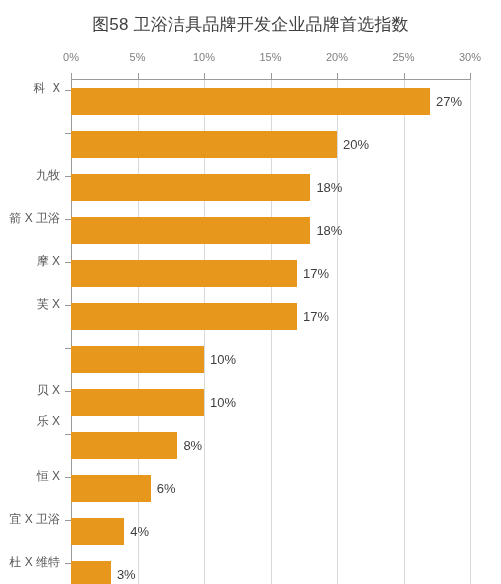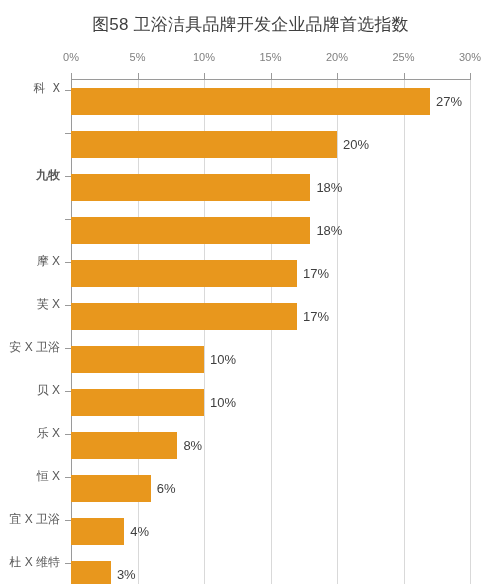--- a/index.html
+++ b/index.html
@@ -165,32 +165,32 @@
       <div class="axis-tick-label" style="left: 270.5px;">15%</div>
       <div class="axis-tick-label" style="left: 337px;">20%</div>
       <div class="axis-tick-label" style="left: 403.5px;">25%</div>
       <div class="axis-tick-label" style="left: 470px;">30%</div>
     </div>
 
   <div class="cat-labels" id="cat-labels">
       <div class="cat-label" style="top: 0px; font-family: Liberation Mono, monospace;">科 X</div>
       <div class="cat-tick" style="top: 21.5px;"></div>
       <div class="cat-tick" style="top: 64.5px;"></div>
-      <div class="cat-label" style="top: 86px; font-weight: bold;">九牧</div>
+      <div class="cat-label" style="top: 86px;">九牧</div>
       <div class="cat-tick" style="top: 107.5px;"></div>
+      <div class="cat-label" style="top: 129px;">箭 X 卫浴</div>
       <div class="cat-tick" style="top: 150.5px;"></div>
       <div class="cat-label" style="top: 172px;">摩 X</div>
       <div class="cat-tick" style="top: 193.5px;"></div>
       <div class="cat-label" style="top: 215px;">芙 X</div>
       <div class="cat-tick" style="top: 236.5px;"></div>
-      <div class="cat-label" style="top: 258px;">安 X 卫浴</div>
       <div class="cat-tick" style="top: 279.5px;"></div>
       <div class="cat-label" style="top: 301px;">贝 X</div>
       <div class="cat-tick" style="top: 322.5px;"></div>
-      <div class="cat-label" style="top: 344px;">乐 X</div>
+      <div class="cat-label" style="top: 332px;">乐 X</div>
       <div class="cat-tick" style="top: 365.5px;"></div>
       <div class="cat-label" style="top: 387px;">恒 X</div>
       <div class="cat-tick" style="top: 408.5px;"></div>
       <div class="cat-label" style="top: 430px;">宜 X 卫浴</div>
       <div class="cat-tick" style="top: 451.5px;"></div>
       <div class="cat-label" style="top: 473px;">杜 X 维特</div>
       <div class="cat-tick" style="top: 494.5px;"></div>
     </div>
 
   <div class="plot">

